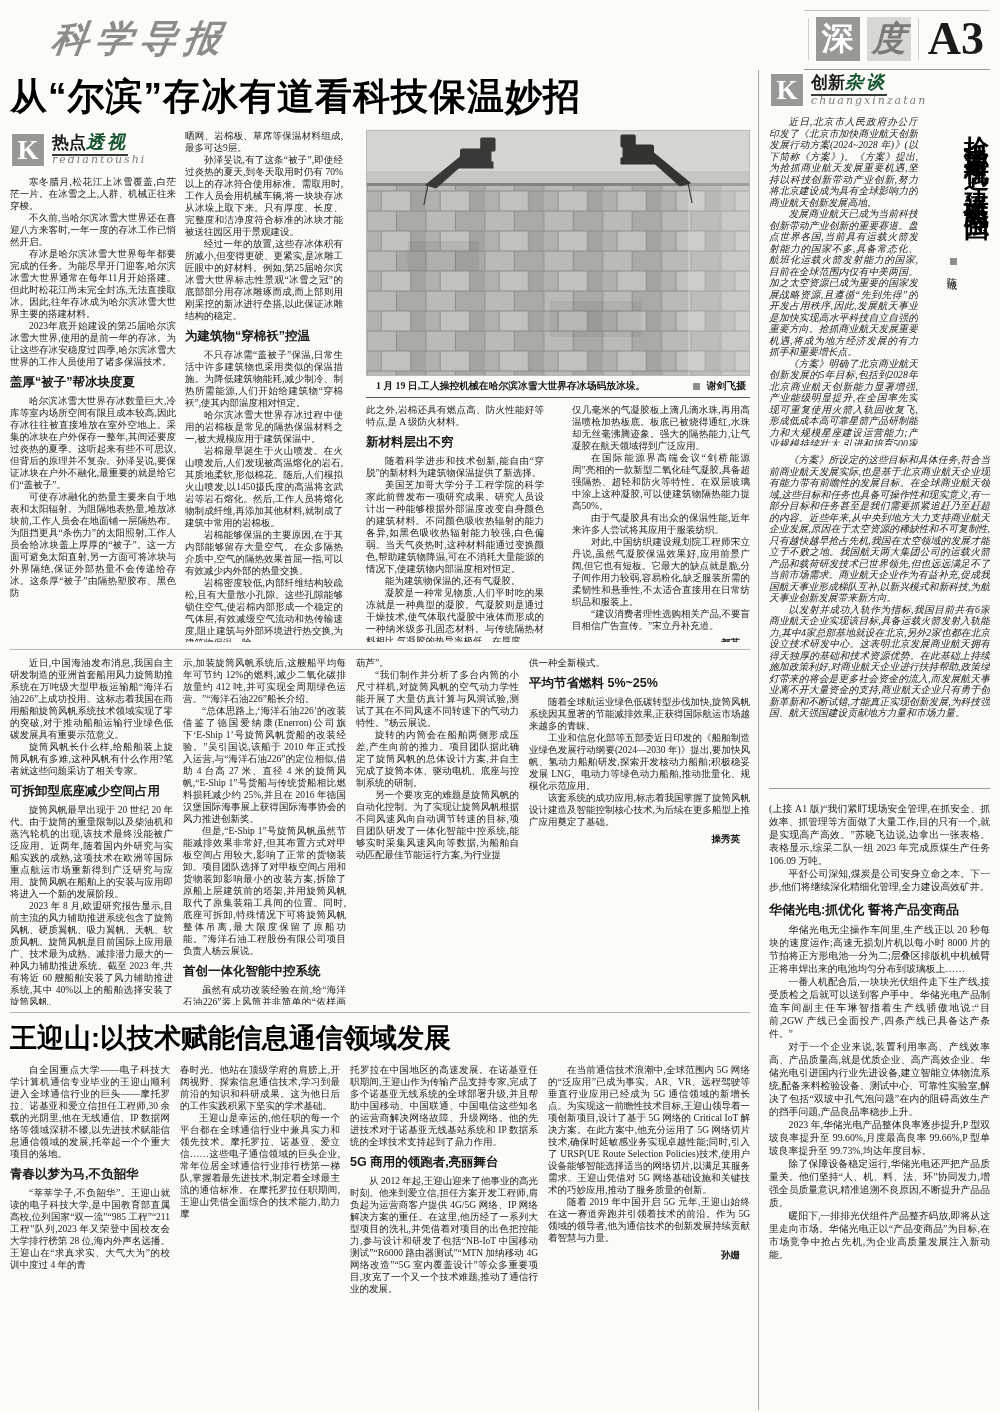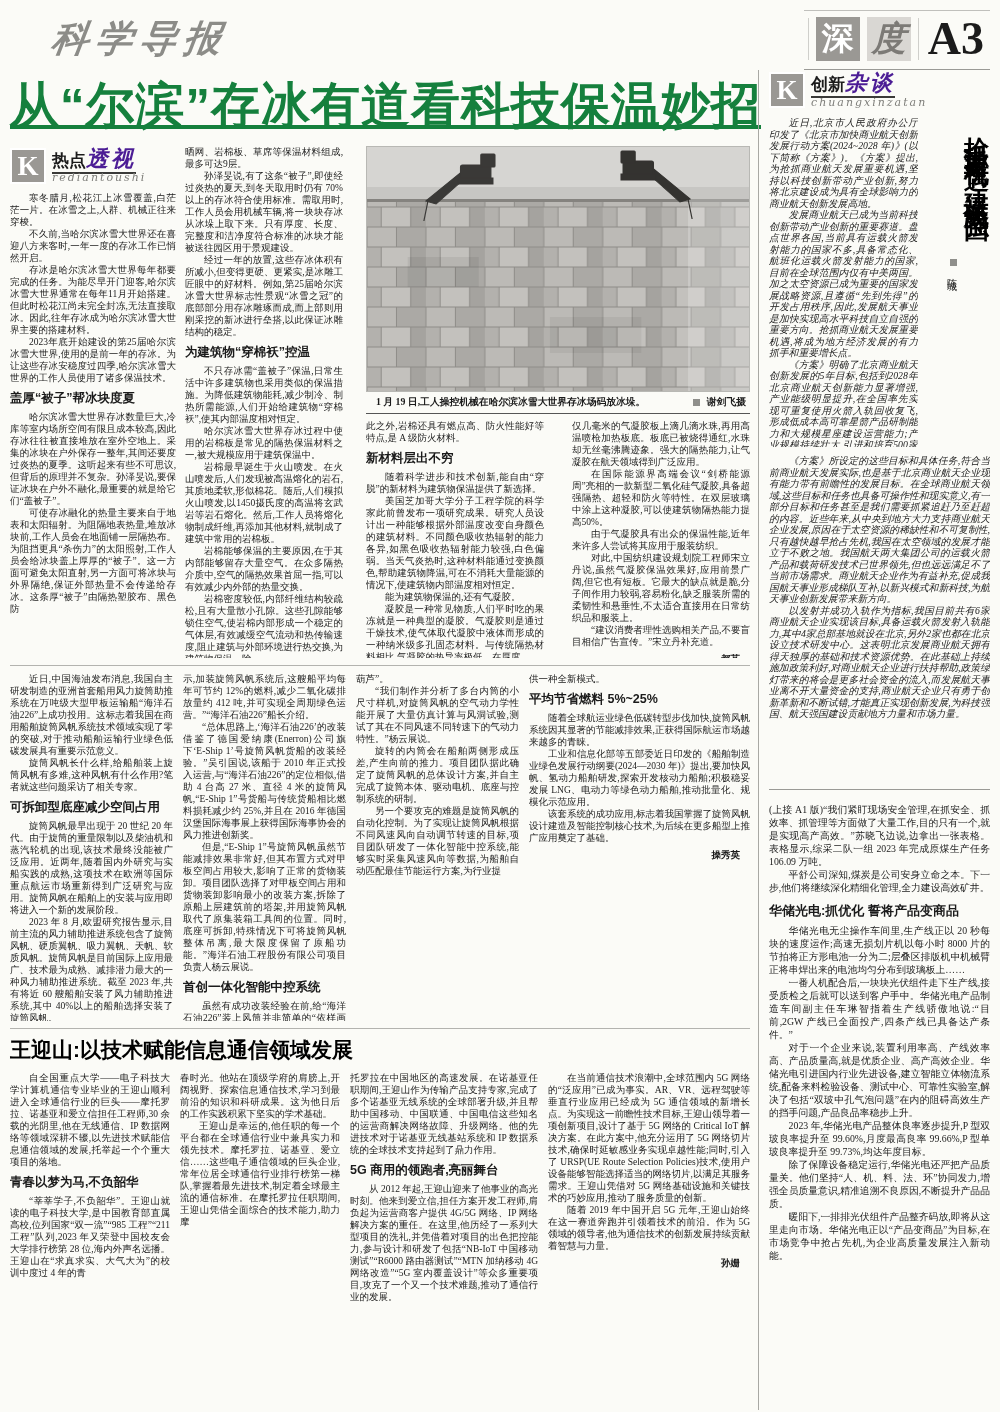--- a/index.html
+++ b/index.html
@@ -30,46 +30,46 @@
   p.cont{text-indent:0;}
   p.subhead{font-family:"Liberation Sans",sans-serif;font-weight:700;font-size:12.5px;text-indent:0;margin:7px 0 5px 0;line-height:15px;}
   p.author{text-align:right;font-weight:bold;text-indent:0;padding-right:10px;margin-top:5px;}
   .bodycol{font-size:9.5px;line-height:12px;text-align:justify;overflow:hidden;}
   
   .kbadge{display:flex;align-items:flex-start;gap:6px;margin:2px 0 8px 0;}
   .klogo{width:36px;height:36px;background:#9a9894;color:#fff;display:flex;align-items:center;justify-content:center;
          font-family:"Liberation Serif",serif;font-weight:900;font-size:27px;box-shadow:inset 0 0 0 2px #fff, inset 0 0 0 4px #9a9894;}
   .kmeta{border-bottom:0;}
   .kline1{font-family:"Liberation Sans",sans-serif;font-weight:900;font-size:17px;line-height:20px;border-bottom:2px solid #3a3a38;padding-bottom:2px;}
-  .kscript{font-family:"DejaVu Serif",serif;font-style:italic;font-weight:bold;color:#4c1d95;font-size:22px;letter-spacing:3px;}
+  .kscript{font-family:"DejaVu Serif",serif;font-style:italic;font-weight:bold;color:#14532d;font-size:18px;letter-spacing:3px;}
   .kpinyin{font-family:"DejaVu Serif",serif;font-style:italic;color:#7e7e7a;font-size:11px;letter-spacing:2px;padding-top:1px;}
   
-  .a1-headline{font-family:"Liberation Sans",sans-serif;font-weight:900;font-size:49px;line-height:1.35;
-        letter-spacing:1px;white-space:nowrap;margin:2px 0 8px 0;color:#15803d;text-decoration:underline;}
+  .a1-headline{font-family:"Liberation Sans",sans-serif;font-weight:900;font-size:37px;line-height:1.35;
+        letter-spacing:1px;white-space:nowrap;margin:2px 0 8px 0;color:#000000;}
   .a1-body{display:flex;gap:9px;height:512px;overflow:hidden;}
   .a1-col1{flex:0 0 166px;}
   .a1-col2{flex:0 0 158px;}
   .a1-right{flex:1;display:flex;flex-direction:column;padding-left:14px;}
   .photo{height:244px;border:1px solid #b8b8b4;}
   .photo svg{display:block;width:100%;height:100%;}
   .caption{font-size:9.8px;font-weight:600;padding:4px 4px 3px 10px;display:flex;align-items:center;}
   .cap-credit{margin-left:auto;display:flex;align-items:center;gap:4px;}
   .cap-rule{border-bottom:1px solid #555;margin:1px 0 6px 0;}
   .a1-sub{display:flex;gap:28px;flex:1;overflow:hidden;}
   .a1-sub .bodycol{flex:1;}
   
   .hdiv{border-top:1px solid #b3b3af;margin:7px 0 7px 0;}
   
   .a3-headline{font-family:"Liberation Sans",sans-serif;font-weight:900;font-size:37px;letter-spacing:0.5px;
         white-space:nowrap;margin:4px 0 10px 0;color:#000;}
   .a3-body{display:flex;gap:10px;height:348px;overflow:hidden;}
   .a3-body .c1,.a3-body .c2,.a3-body .c3{flex:0 0 163px;}
   .a3-body .c4{flex:1;}
   
-  .a4-headline{font-family:"Liberation Sans",sans-serif;font-weight:900;font-size:21px;white-space:nowrap;
+  .a4-headline{font-family:"Liberation Sans",sans-serif;font-weight:900;font-size:27px;white-space:nowrap;
         margin:2px 0 8px 0;color:#000;}
   .a4-body{display:flex;gap:10px;height:252px;overflow:hidden;}
   .a4-body .c1,.a4-body .c2{flex:0 0 160px;}
   .a4-body .c3{flex:0 0 188px;}
   .a4-body .c4{flex:1;}
   
   .s-top{display:flex;height:330px;overflow:hidden;margin-top:2px;}
   .kaiti{font-family:"Liberation Serif",serif;font-style:italic;font-size:9.8px;line-height:11.5px;text-align:justify;}
   .s-kcol{flex:1;overflow:hidden;}
   .s-vzone{flex:0 0 72px;display:flex;justify-content:flex-end;gap:4px;}

